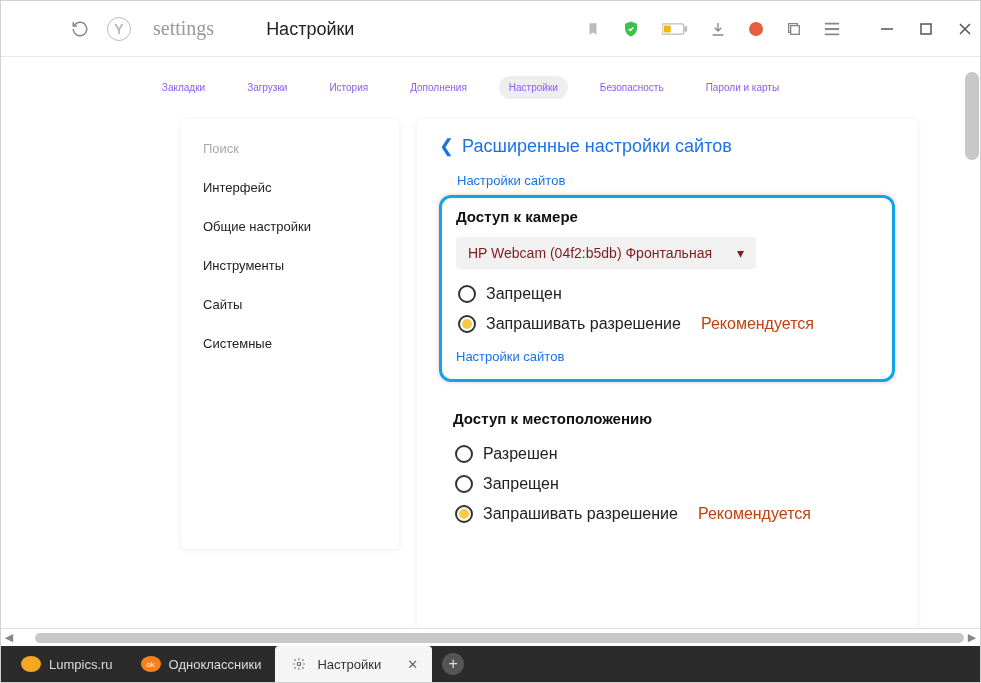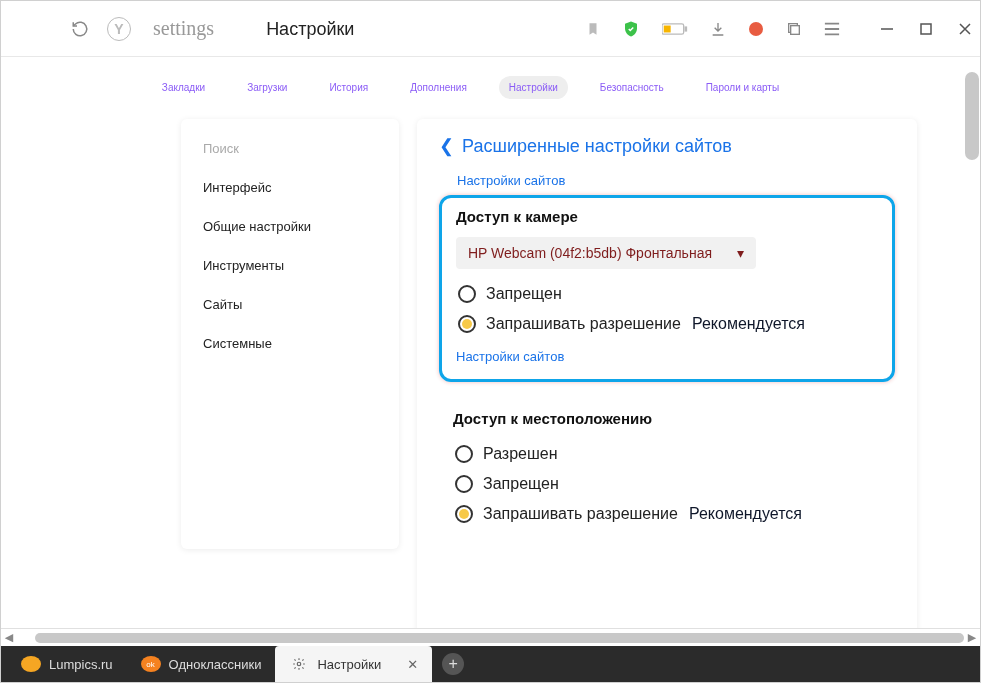--- a/index.html
+++ b/index.html
@@ -29,21 +29,21 @@
 .content { width:500px; background:#fff; border-radius:6px; box-shadow:0 1px 6px rgba(0,0,0,0.08); padding:16px 22px 8px; height:530px; overflow:hidden; position:relative;}
 .breadcrumb { color:#1a73e8; font-size:18px; display:flex; align-items:center; gap:8px; margin-bottom:14px; cursor:pointer; }
 .breadcrumb .chev { color:#1a73e8; }
 .link { color:#1a73e8; font-size:13px; cursor:pointer; }
 .section { margin-top:14px; }
 .section h3 { font-size:15px; font-weight:bold; margin-bottom:12px; color:#111; }
 .dropdown { background:#f1f1f1; padding:8px 12px; border-radius:4px; font-size:14px; color:#7f1d1d; display:flex; align-items:center; gap:8px; width:300px; justify-content:space-between; cursor:pointer; margin-bottom:10px;}
 .radio-row { display:flex; align-items:center; gap:10px; padding:6px 2px; font-size:16px; color:#222; }
 .radio { width:18px; height:18px; border:2px solid #333; border-radius:50%; display:flex; align-items:center; justify-content:center; }
 .radio.sel::after { content:""; width:10px; height:10px; background:#f7c948; border-radius:50%; display:block; }
-.reco { color:#0f172a; margin-left:1px; }
+.reco { color:#c2410c; margin-left:10px; }
 .highlight-box { border:3px solid #0ea5e9; border-radius:12px; padding:10px 14px 14px; margin-top:6px; box-shadow:0 0 4px rgba(210,34,34,.3);}
 
 .vscroll { position:absolute; right:2px; top:72px; width:14px; height:88px; background:#c8c8c8; border-radius:7px; }
 
 .hscroll { height:18px; border-top:1px solid #e0e0e0; display:flex; align-items:center; }
 .hscroll .thumb { width:940px; height:10px; background:#c8c8c8; border-radius:5px; margin-left:18px;}
 .hscroll .chevl, .hscroll .chevr { width:16px; color:#888; font-size:11px; text-align:center;}
 
 .taskbar { height:36px; background:#2b2b2b; display:flex; align-items:center; gap:0; padding:0 6px; }
 .task { display:flex; align-items:center; gap:8px; color:#ddd; font-size:13px; padding:0 14px; height:36px; cursor:pointer; }

